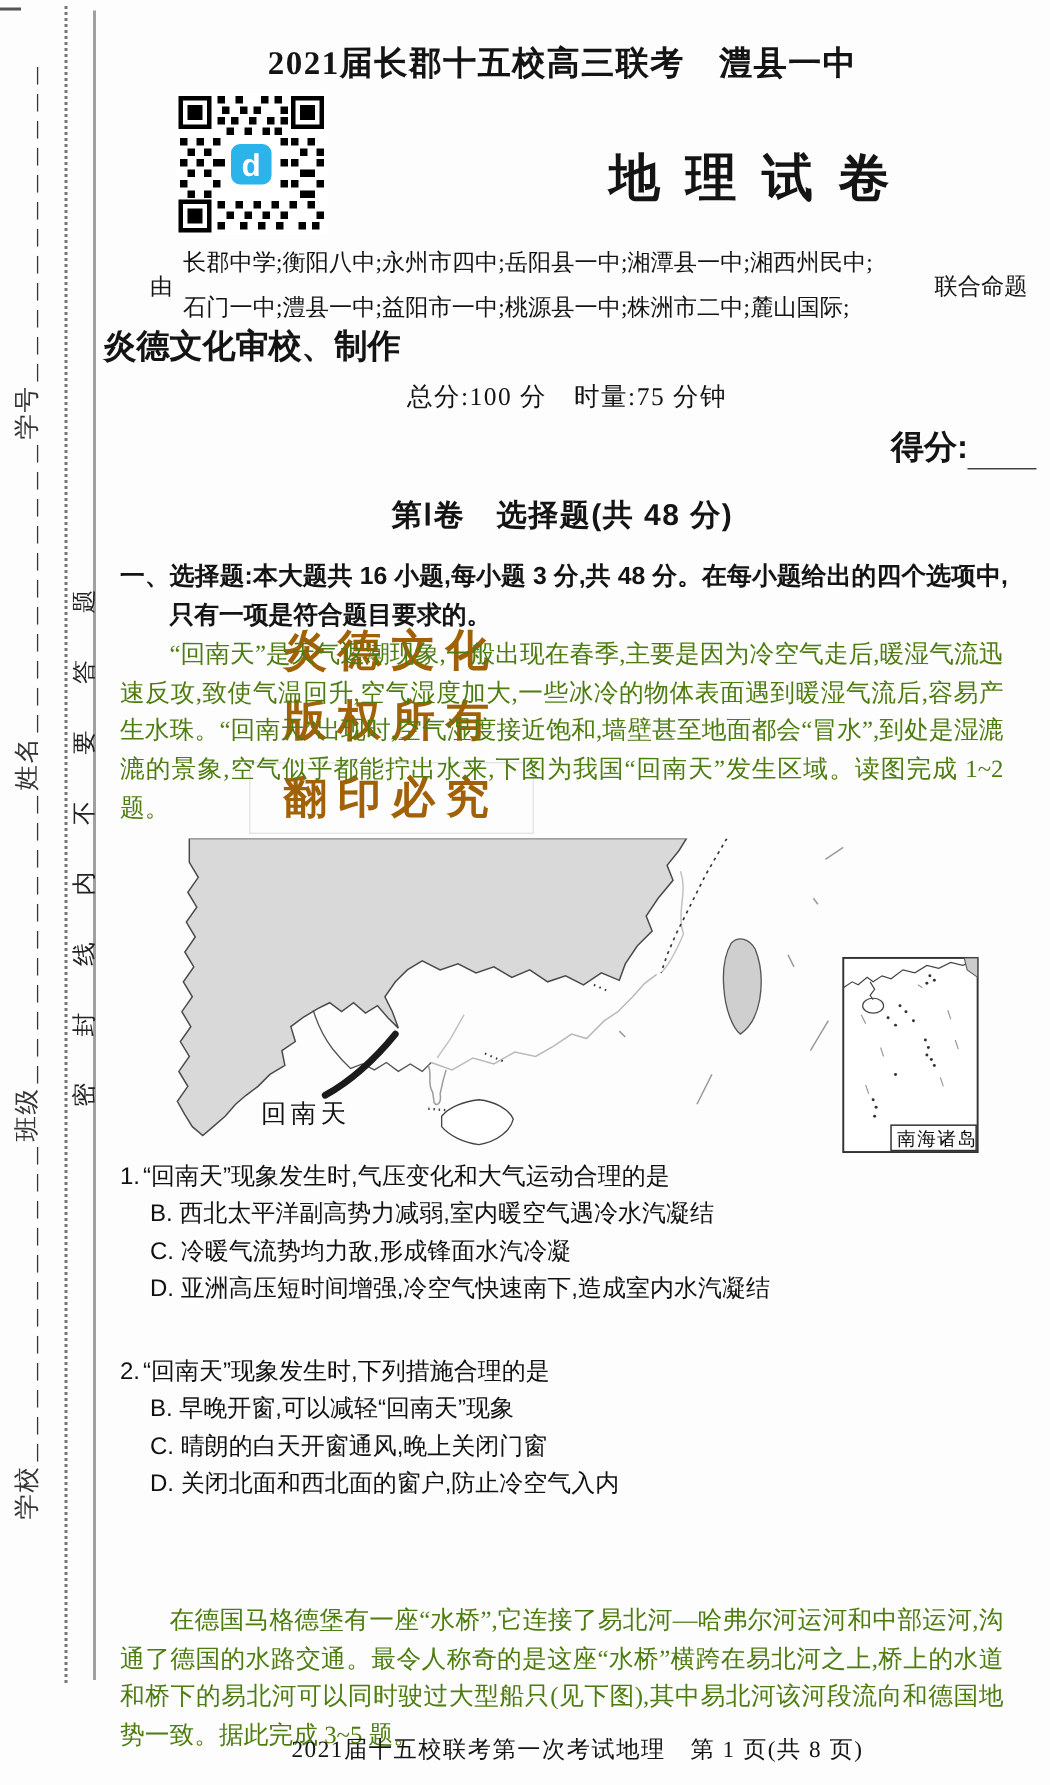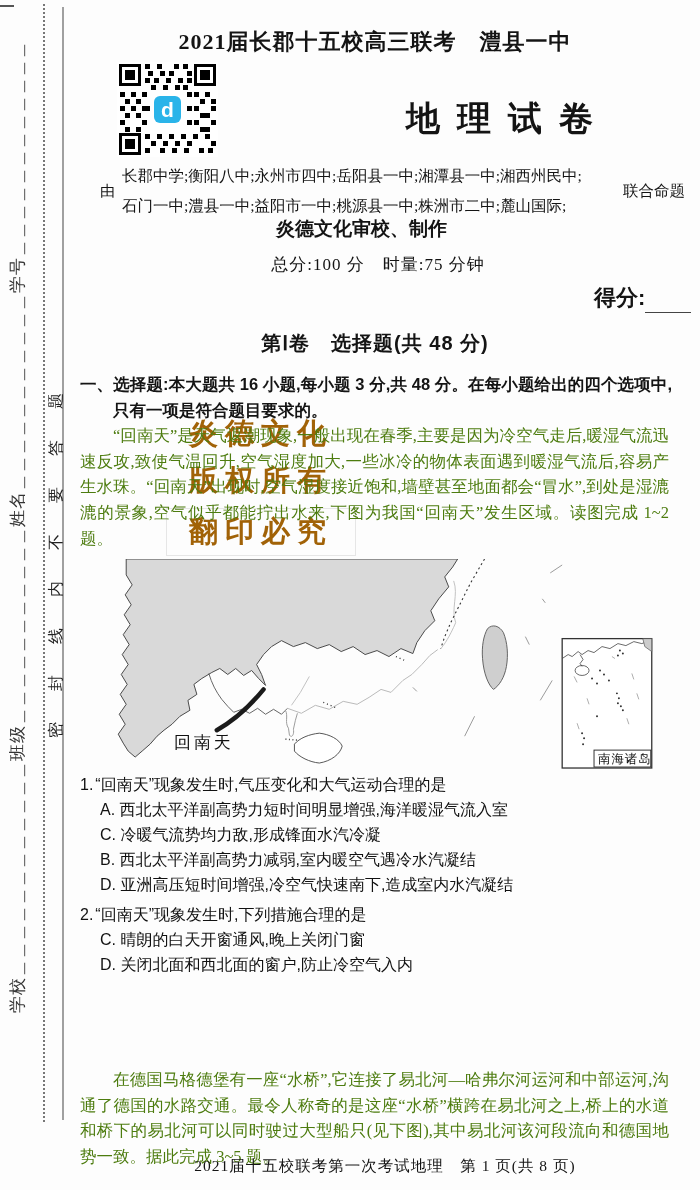--- a/index.html
+++ b/index.html
@@ -37,22 +37,22 @@
   .title { left:80px; top:27px; width:590px; text-align:center;
            font-size:22px; font-weight:bold; letter-spacing:1px; }
   .qr { left:117px; top:62px; width:101px; height:95px; }
   .subject { left:150px; top:84px; width:460px; text-align:right;
              font-size:34px; font-weight:bold; letter-spacing:17px; text-indent:17px;
              font-family:"Liberation Sans",sans-serif;margin-top:12px; }
   .byline { left:100px; top:161px; width:585px; display:flex; align-items:center; }
   .by-label { font-size:15px; flex:0 0 22px; }
   .schools { flex:1; font-size:15.5px; line-height:30px; }
   .joint { flex:0 0 auto; font-size:15.5px; padding-left:6px; }
-  .producer { left:84px; top:216px; width:555px; text-align:center;
-              font-size:19px; font-weight:bold; font-family:"Liberation Sans",sans-serif; }
+  .producer { left:69px; top:216px; width:555px; 
+              font-size:22px; font-weight:bold; font-family:"Liberation Sans",sans-serif; }
   .score-info { left:80px; top:253px; width:596px; text-align:center; font-size:17px; letter-spacing:1px; }
   .score-line { left:594px; top:283px; font-size:22px; font-weight:bold;
                 font-family:"Liberation Sans",sans-serif; display:flex; align-items:flex-end; }
   .score-blank { display:inline-block; width:46px; border-bottom:1.5px solid #444; height:18px; }
 
   
   .sec-heading { left:0; top:330px; width:670px; text-align:center;
                  font-size:20px; font-weight:bold; letter-spacing:1px;
                  font-family:"Liberation Sans",sans-serif;margin-left:40px; }
   .instruction { left:80px; top:371px; width:592px; font-size:16.5px; font-weight:bold;
@@ -203,27 +203,27 @@
         <path d="M462,118 L465,124 M520,115 L522,121 M525,135 L527,141 M475,140 L477,146 M465,165 L467,171 M515,160 L517,166 M500,98 L503,100"></path>
       </g>
       <rect x="482" y="192" width="57" height="17" fill="#fff" stroke="#333" stroke-width="1"></rect>
       <text x="486" y="205" font-size="12.5" letter-spacing="1" fill="#111" font-family="Liberation Serif, serif">南海诸岛</text>
     </g>
   </svg>
 </div>
 
 <div class="abs layer question q1">
   <p class="stem"><span class="qnum">1.</span><span>“回南天”现象发生时,气压变化和大气运动合理的是</span></p>
-  <div class="opt">A. 西北太平洋副高势力短时间明显增强,海洋暖湿气流入室</div>
+  <div class="opt">B. 西北太平洋副高势力减弱,室内暖空气遇冷水汽凝结</div>
   <div class="opt">C. 冷暖气流势均力敌,形成锋面水汽冷凝</div>
-  <div class="opt">B. 西北太平洋副高势力减弱,室内暖空气遇冷水汽凝结</div>
   <div class="opt">D. 亚洲高压短时间增强,冷空气快速南下,造成室内水汽凝结</div>
 </div>
 
 <div class="abs layer question q2">
   <p class="stem"><span class="qnum">2.</span><span>“回南天”现象发生时,下列措施合理的是</span></p>
+  <div class="opt">B. 早晚开窗,可以减轻“回南天”现象</div>
   <div class="opt">C. 晴朗的白天开窗通风,晚上关闭门窗</div>
   <div class="opt">D. 关闭北面和西北面的窗户,防止冷空气入内</div>
 </div>
 
 <div class="abs layer passage passage2">在德国马格德堡有一座“水桥”,它连接了易北河—哈弗尔河运河和中部运河,沟通了德国的水路交通。最令人称奇的是这座“水桥”横跨在易北河之上,桥上的水道和桥下的易北河可以同时驶过大型船只(见下图),其中易北河该河段流向和德国地势一致。据此完成 3~5 题。</div>
 
 <div class="abs layer footer">2021届十五校联考第一次考试地理　第 1 页(共 8 页)</div>
 
 </body></html>

